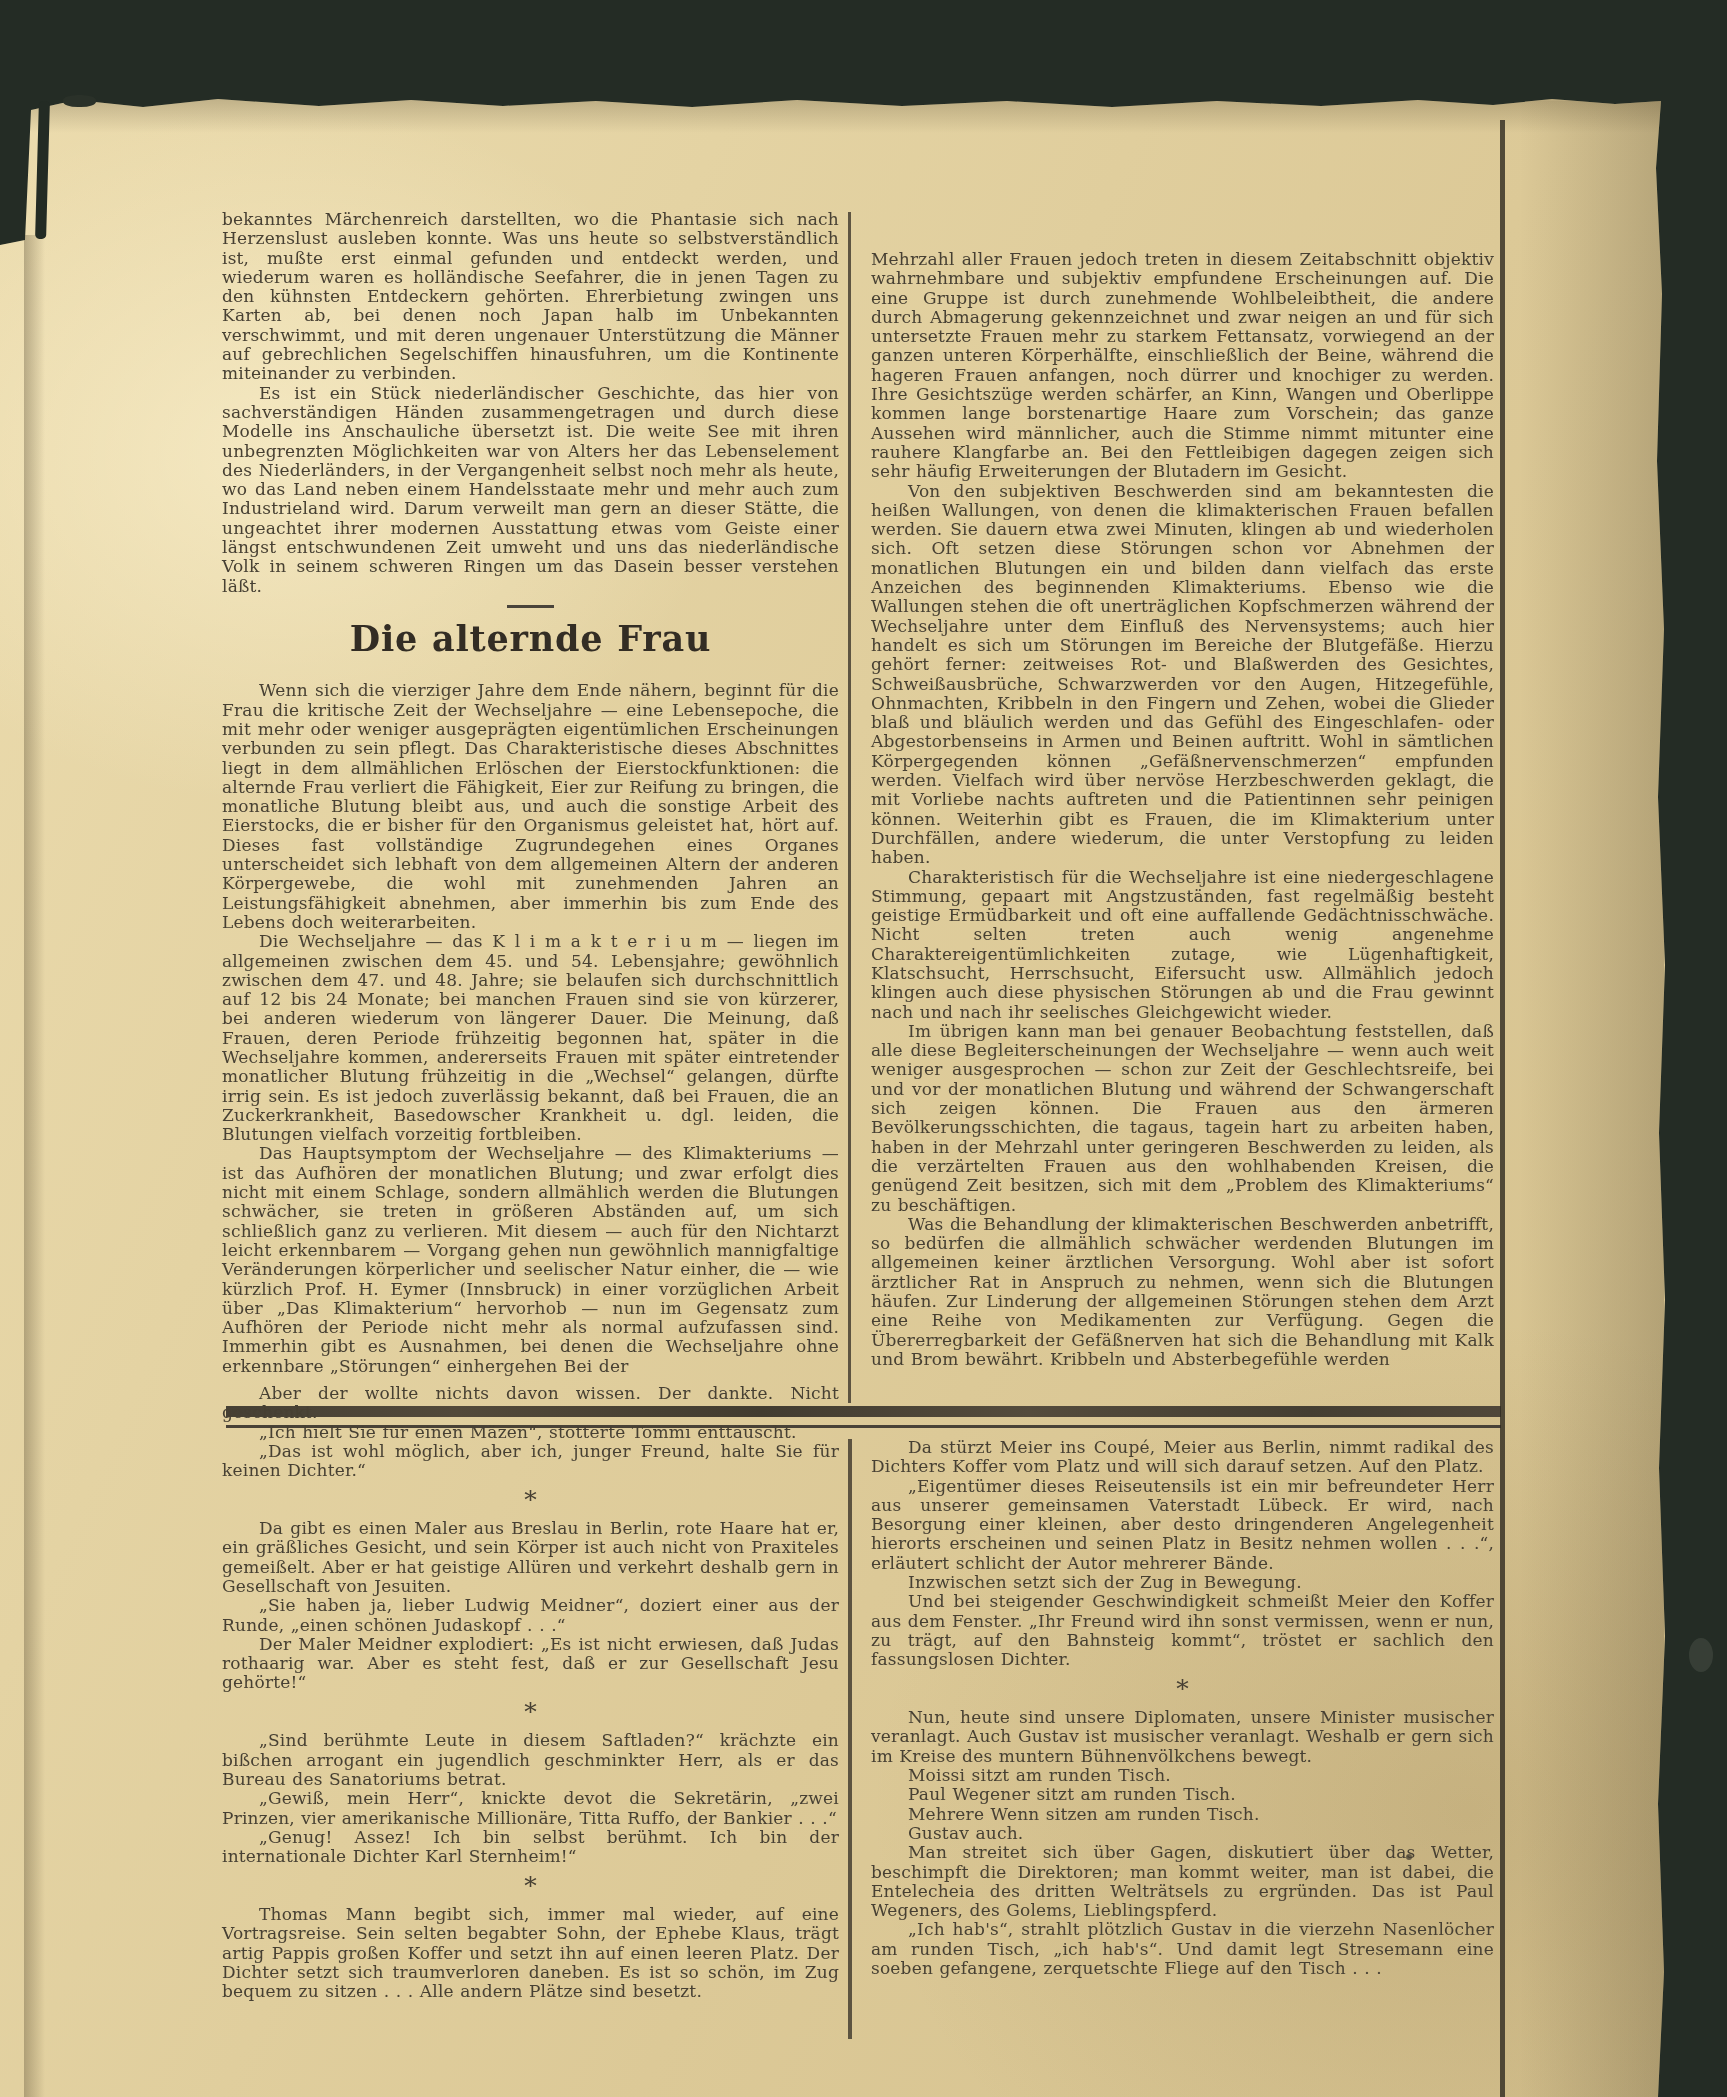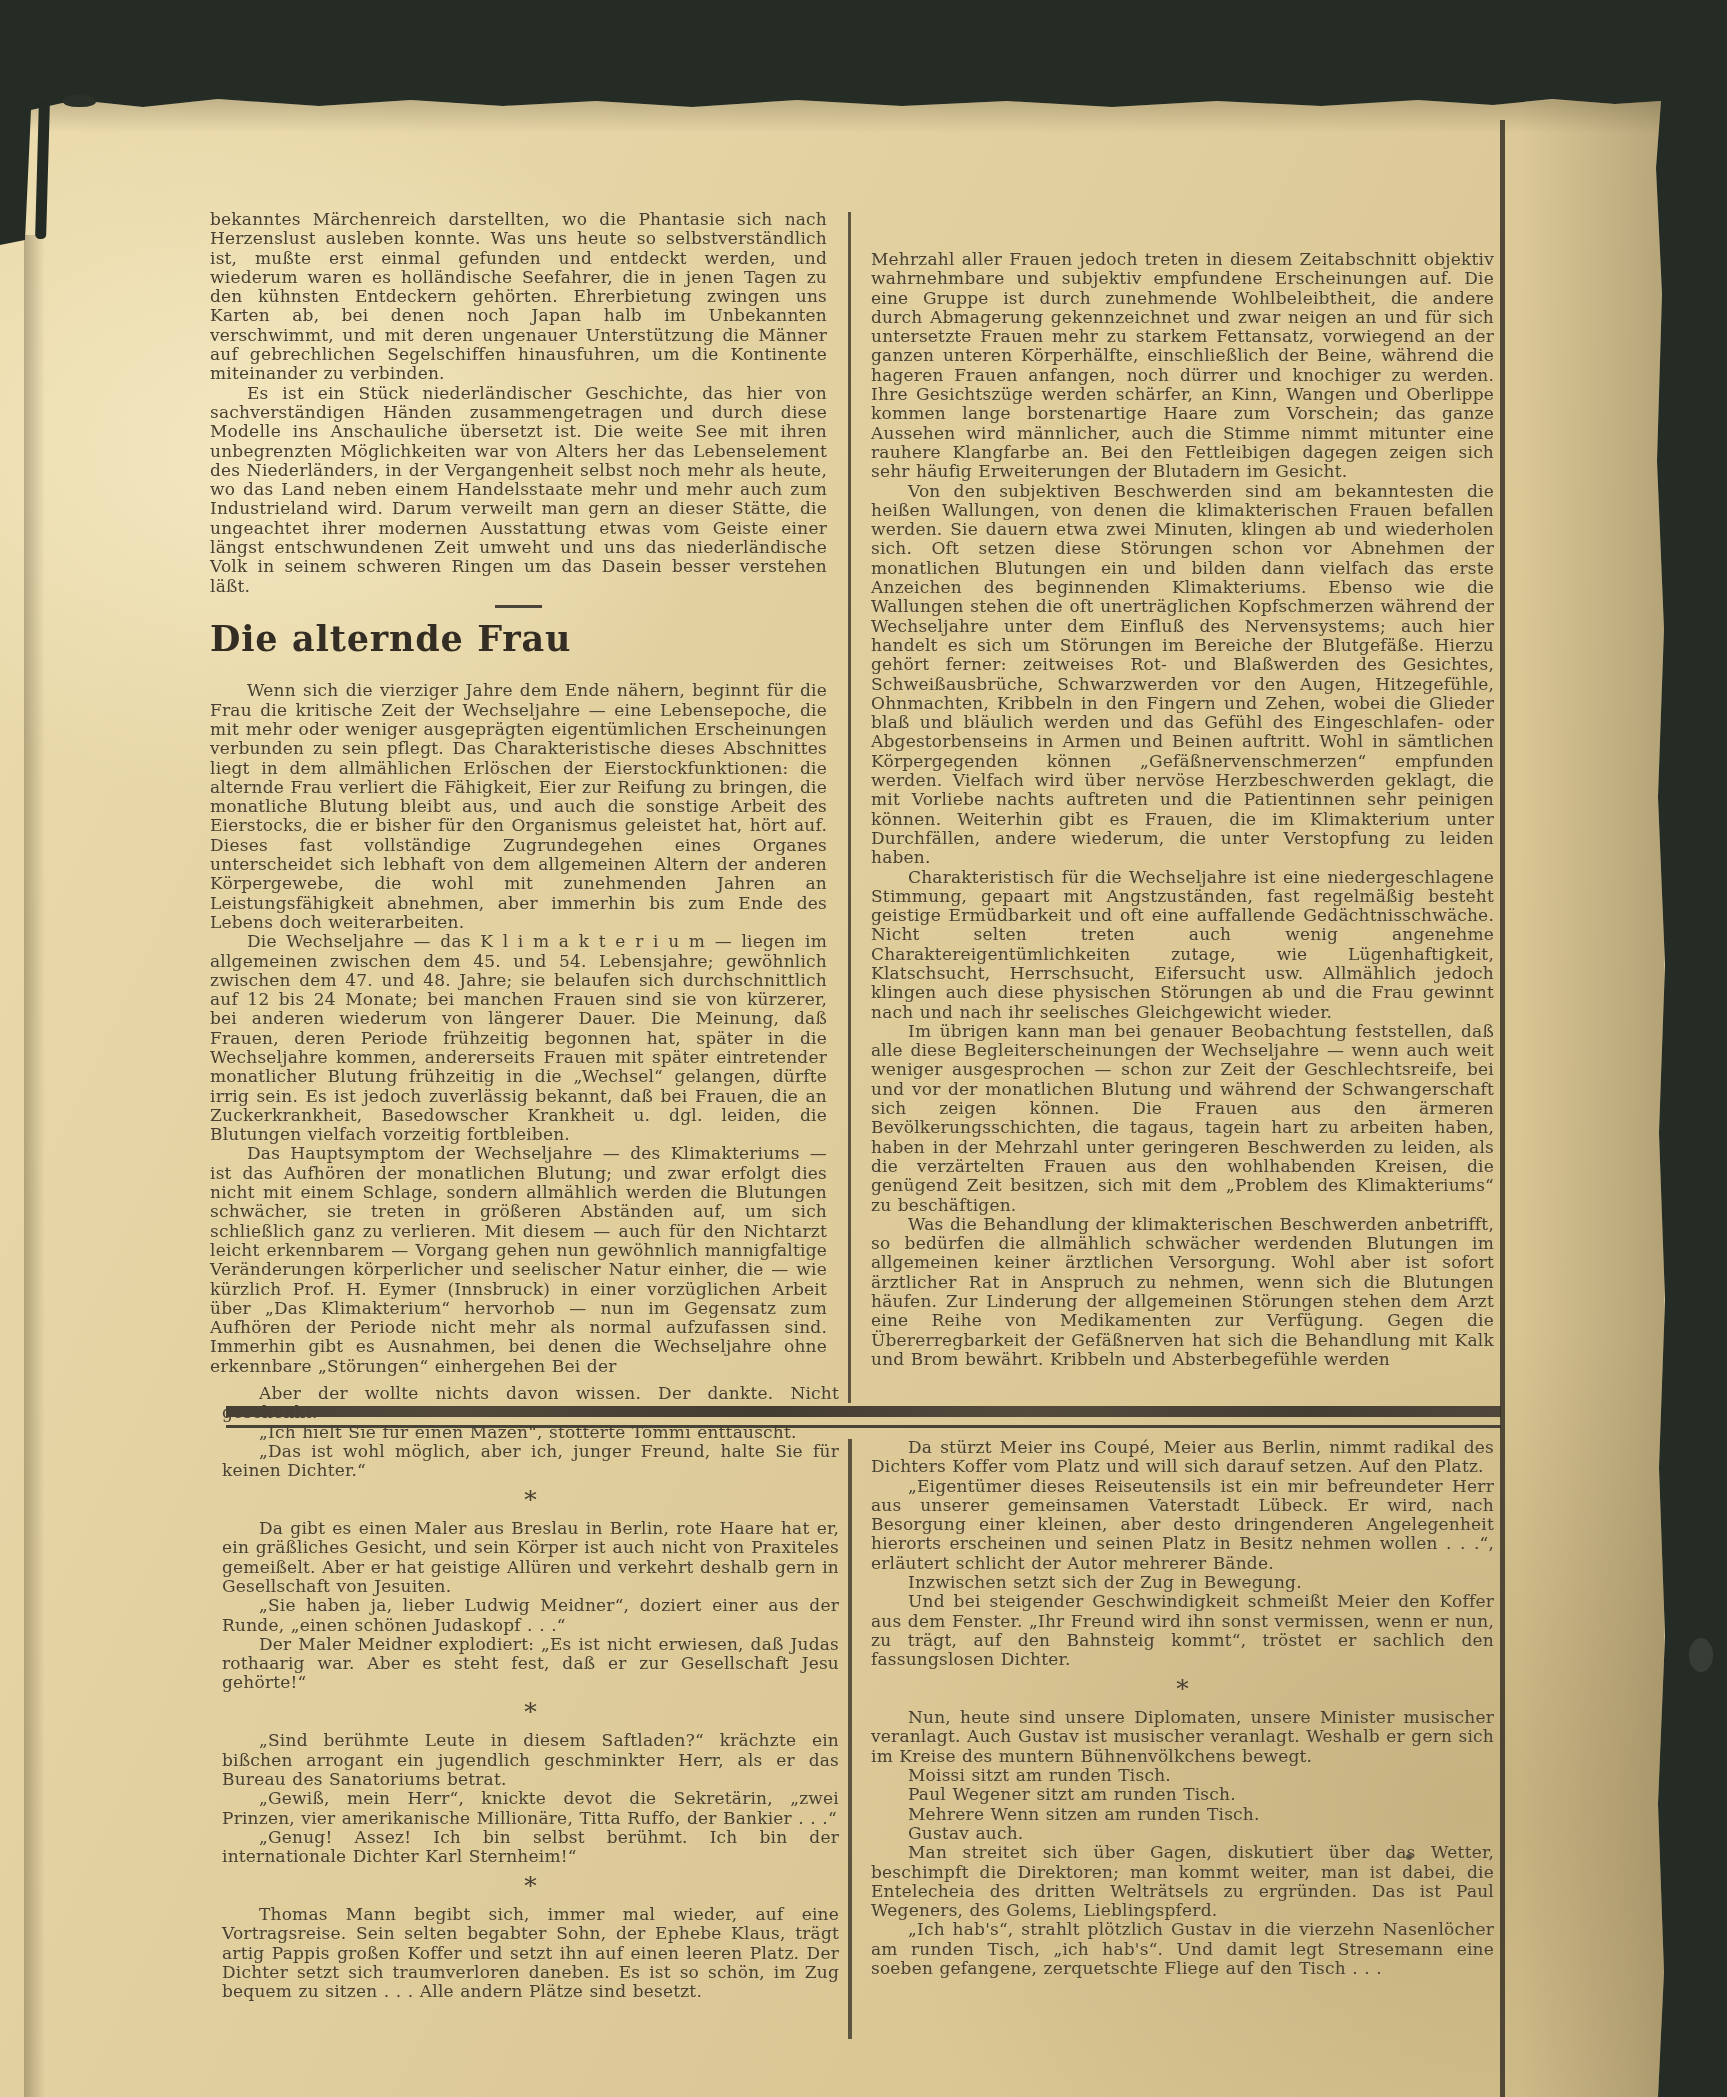--- a/index.html
+++ b/index.html
@@ -38,29 +38,29 @@
   .smudge-right{left:1689px;top:1638px;width:24px;height:34px;background:#3c443b;border-radius:50%;opacity:.8;}
   .ink-dot{left:1406px;top:1854px;width:6.3px;height:6.3px;border-radius:50%;background:#474033;opacity:.75;}
 
   .col{
     position:absolute;
     color:#474033;
     font-size:17px;line-height:19.3px;
     letter-spacing:0.2px;word-spacing:0.8px;
     text-align:justify;
   }
-  #col-upper-left {left:210px; top:210px;  width:617px;}
+  #col-upper-left {left:222px; top:210px;  width:617px;}
   #col-upper-right{left:871px;top:210px;  width:623px;margin-top:40px;}
   #col-lower-left {left:222px; top:1384px; width:617px;}
   #col-lower-right{left:871px;top:1438px; width:623px;}
   .para{margin:0;}
   .para.ind{text-indent:37px;}
 
   .article-title{
-    font-size:35px;line-height:1.05;font-weight:bold;
+    text-align:center;font-size:35px;line-height:1.05;font-weight:bold;
     color:#332d24;margin:12.6px 0 24px;letter-spacing:0.8px;font-family:"DejaVu Serif",serif;
   }
   .dash-divider{width:47px;height:2.9px;background:#4a443a;margin:9.2px auto 2.5px;}
   .star-sep{text-align:center;font-size:25px;line-height:21px;margin:8.4px 0 9.2px;color:#474033;text-indent:0;}
 
   .vrule{position:absolute;background:rgba(56,50,40,.78);}
   #vrule-upper{left:848px;top:212px;width:3.4px;height:1191px;}
   #vrule-lower{left:848px;top:1439px;width:3.8px;height:600px;}
   #vrule-right-margin{left:1500px;top:120px;width:4.6px;height:2087px;background:rgba(48,42,32,.8);}
   .hrule-thick{position:absolute;left:226px;top:1406px;width:1275px;height:11px;

